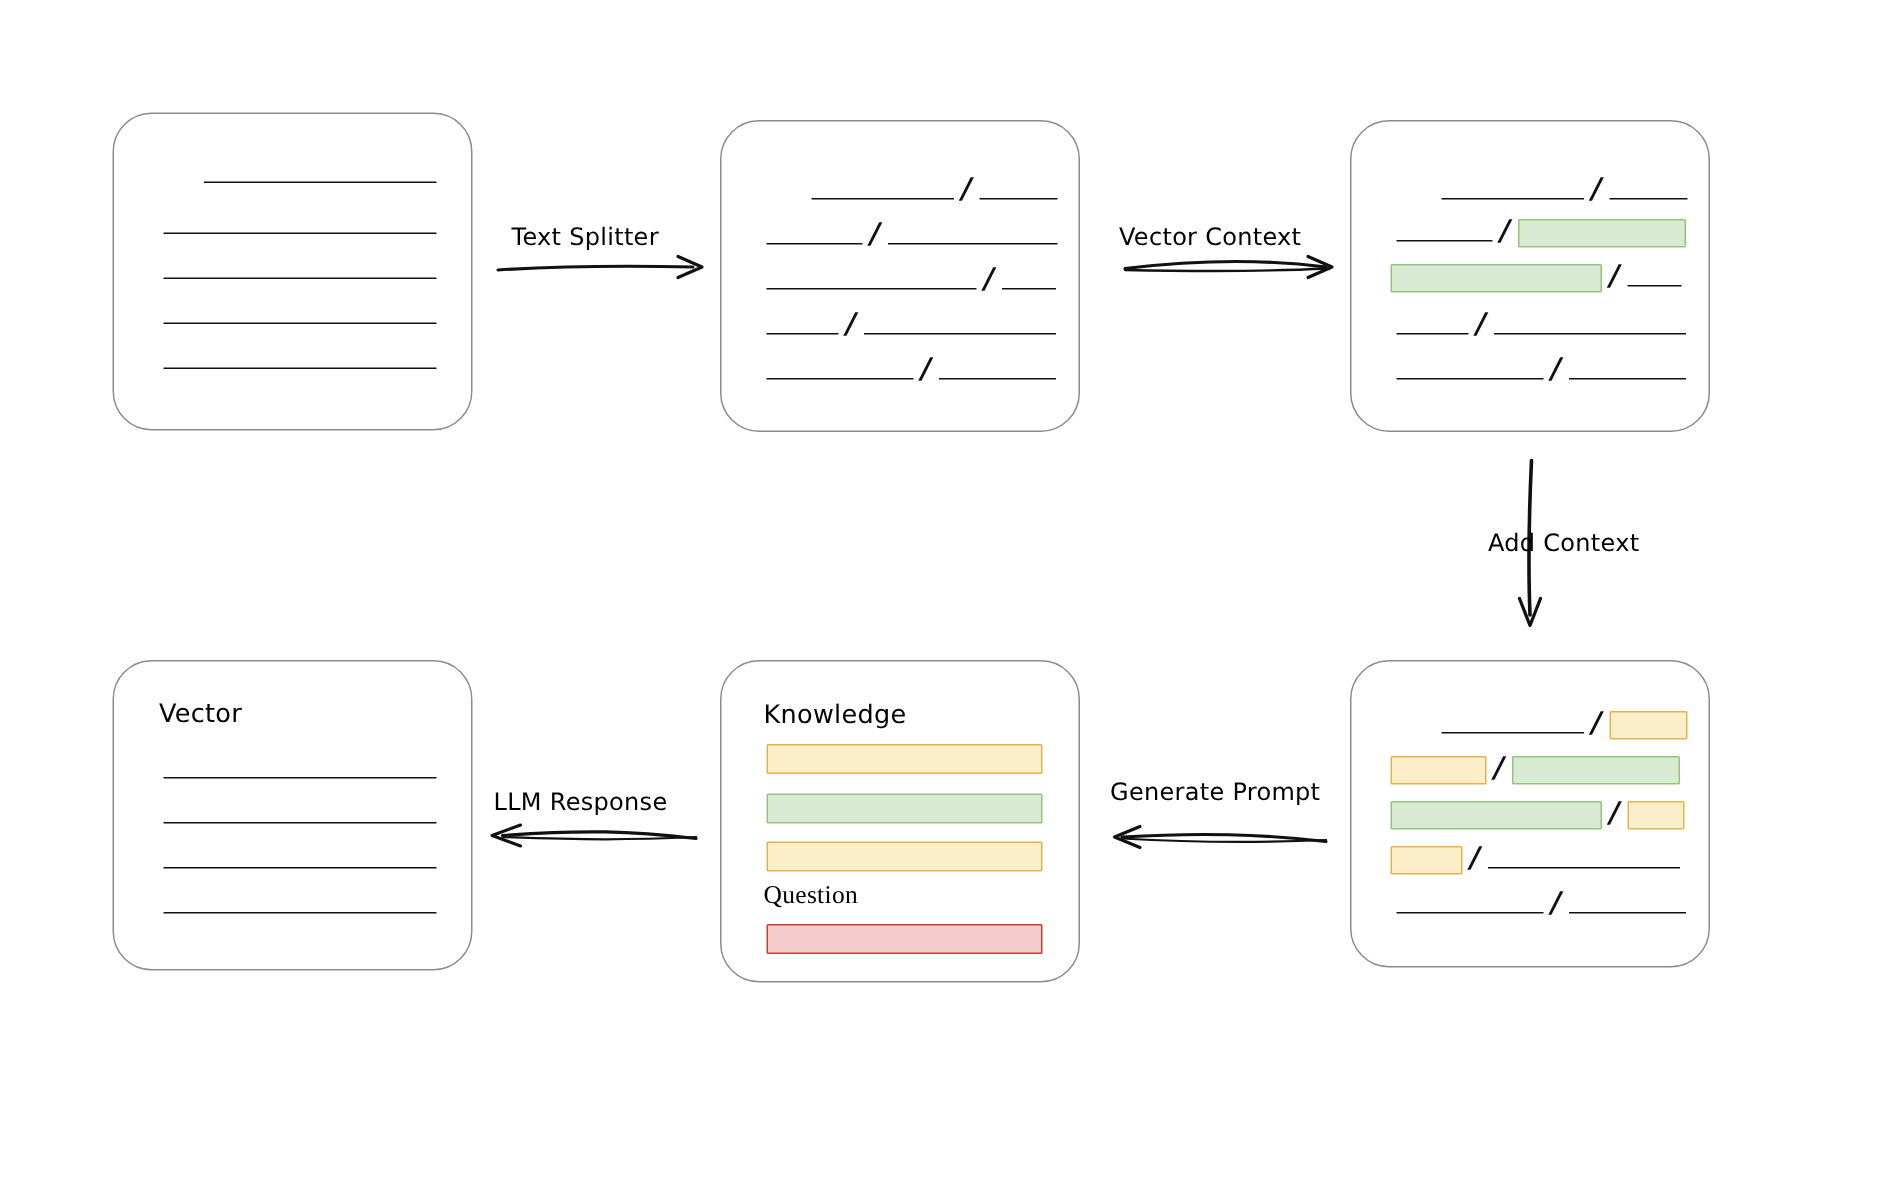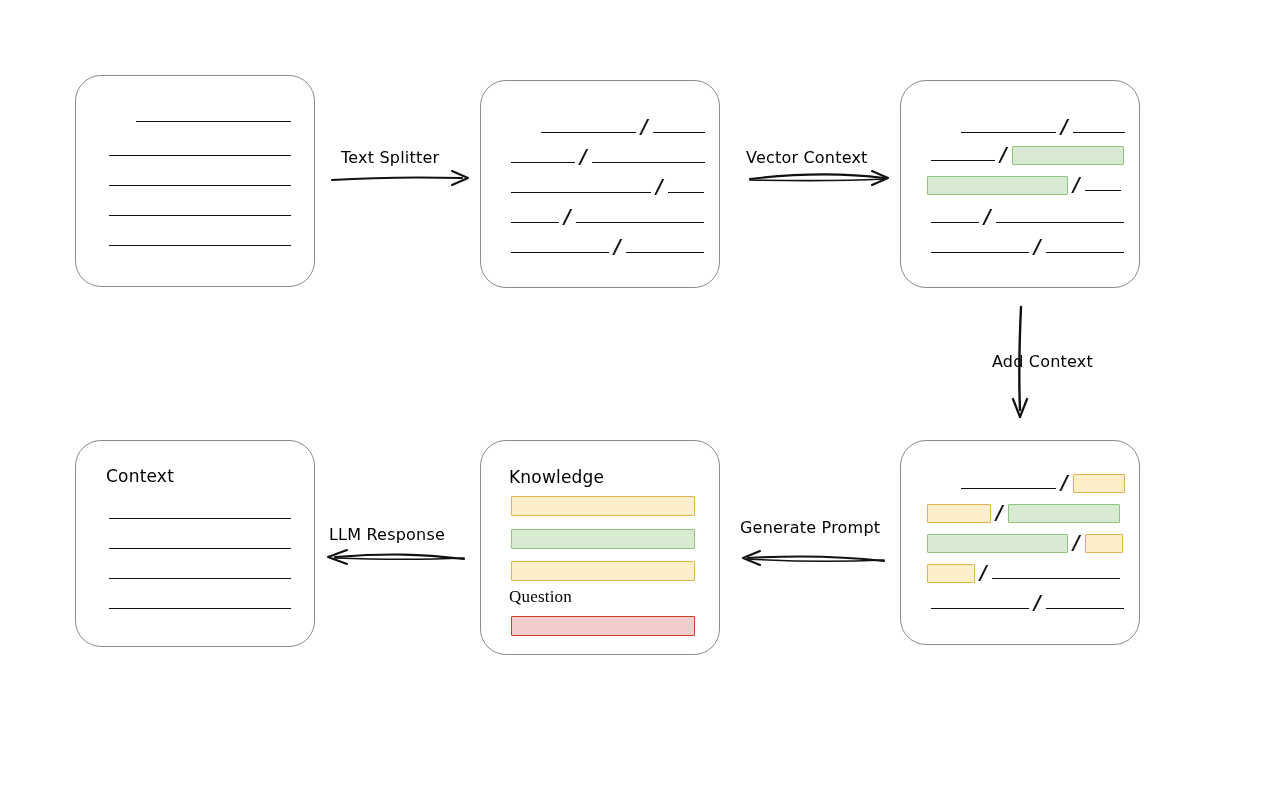--- a/index.html
+++ b/index.html
@@ -233,21 +233,21 @@
   <div class="doc-box" style="left:480px; top:440px; width:240px; height:215px;">
     <div class="box-title" style="left:28px; top:26px;">Knowledge</div>
     <div class="bar yellow" style="left:30px; top:55px; width:184px;"></div>
     <div class="bar green" style="left:30px; top:88px; width:184px;"></div>
     <div class="bar yellow" style="left:30px; top:120px; width:184px;"></div>
     <div class="box-title" style="left:28px; top:146px;font-family:Liberation Serif, serif;">Question</div>
     <div class="bar red" style="left:30px; top:175px; width:184px;"></div>
   </div>
 
   <div class="doc-box" style="left:75px; top:440px; width:240px; height:207px;">
-    <div class="box-title" style="left:30px; top:25px;">Context</div>
+    <div class="box-title" style="left:30px; top:25px;">Vector</div>
     <div class="plain-line" style="left:33px; top:77px;  width:182px;"></div>
     <div class="plain-line" style="left:33px; top:107px; width:182px;"></div>
     <div class="plain-line" style="left:33px; top:137px; width:182px;"></div>
     <div class="plain-line" style="left:33px; top:167px; width:182px;"></div>
   </div>
 
   <svg id="arrows" viewBox="0 0 1262 792">
 
     <g>
       <path d="M332,180 C 380,177 420,177 462,178" fill="none" stroke="#111111" stroke-width="2.1" stroke-linecap="round"></path>

